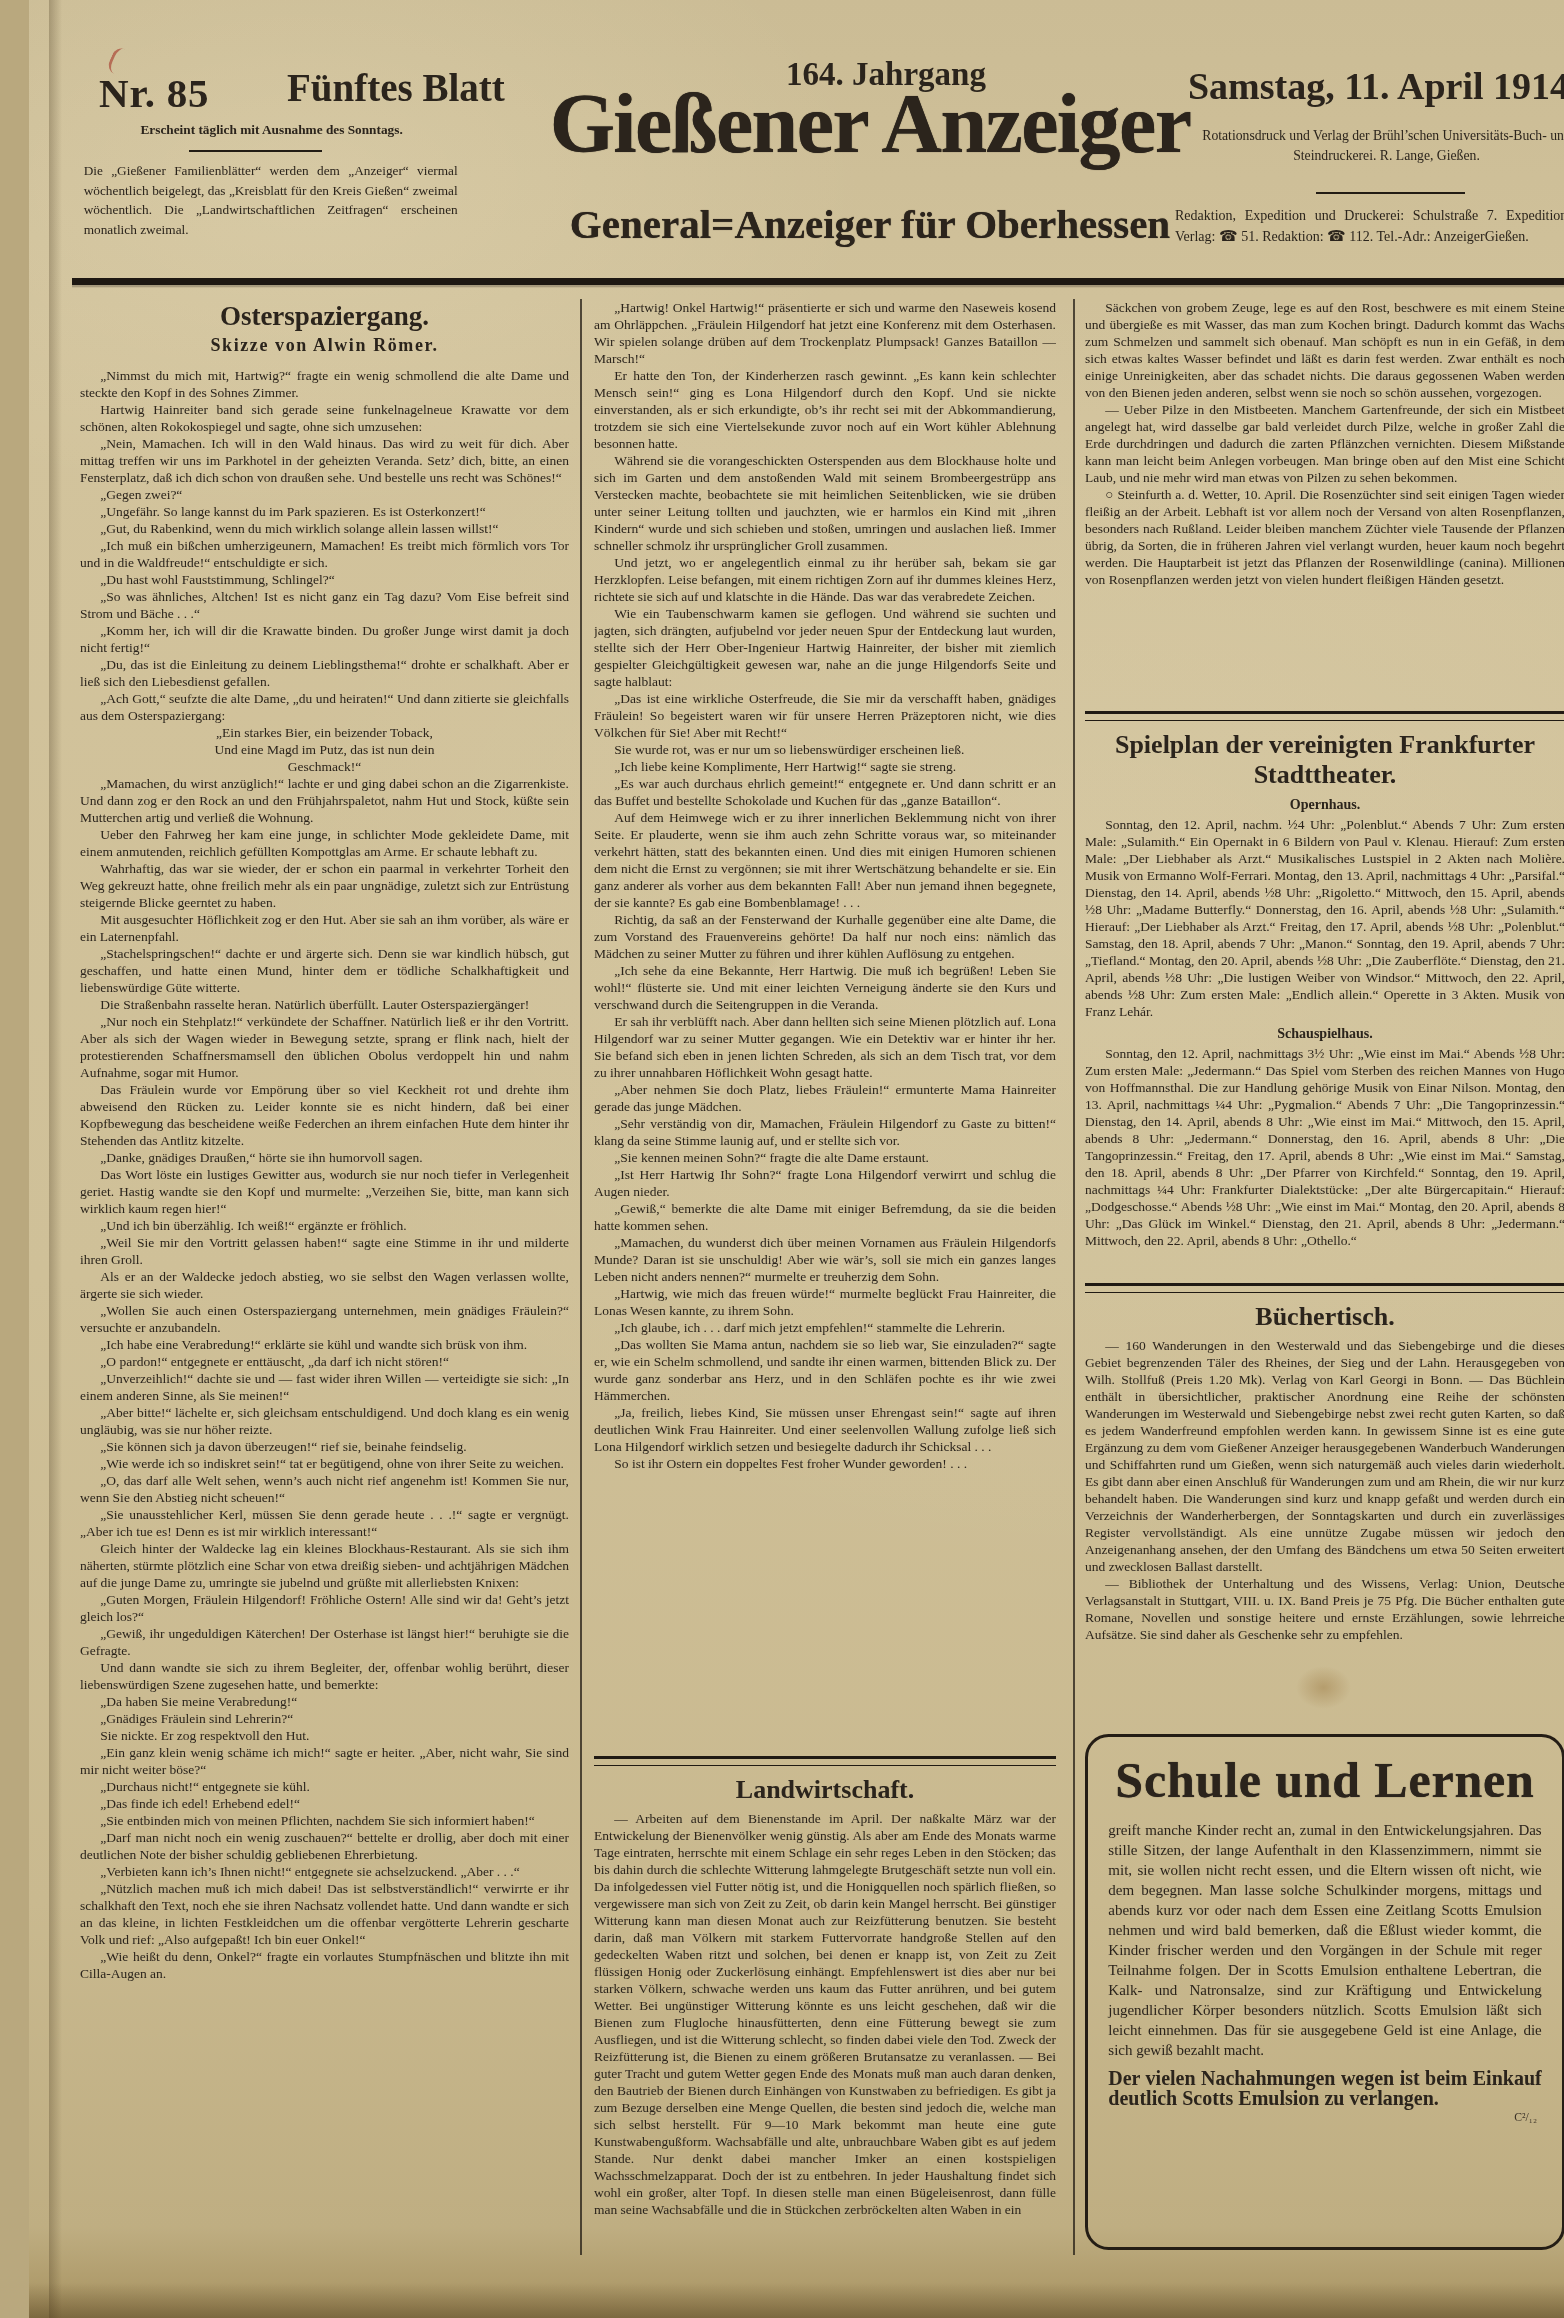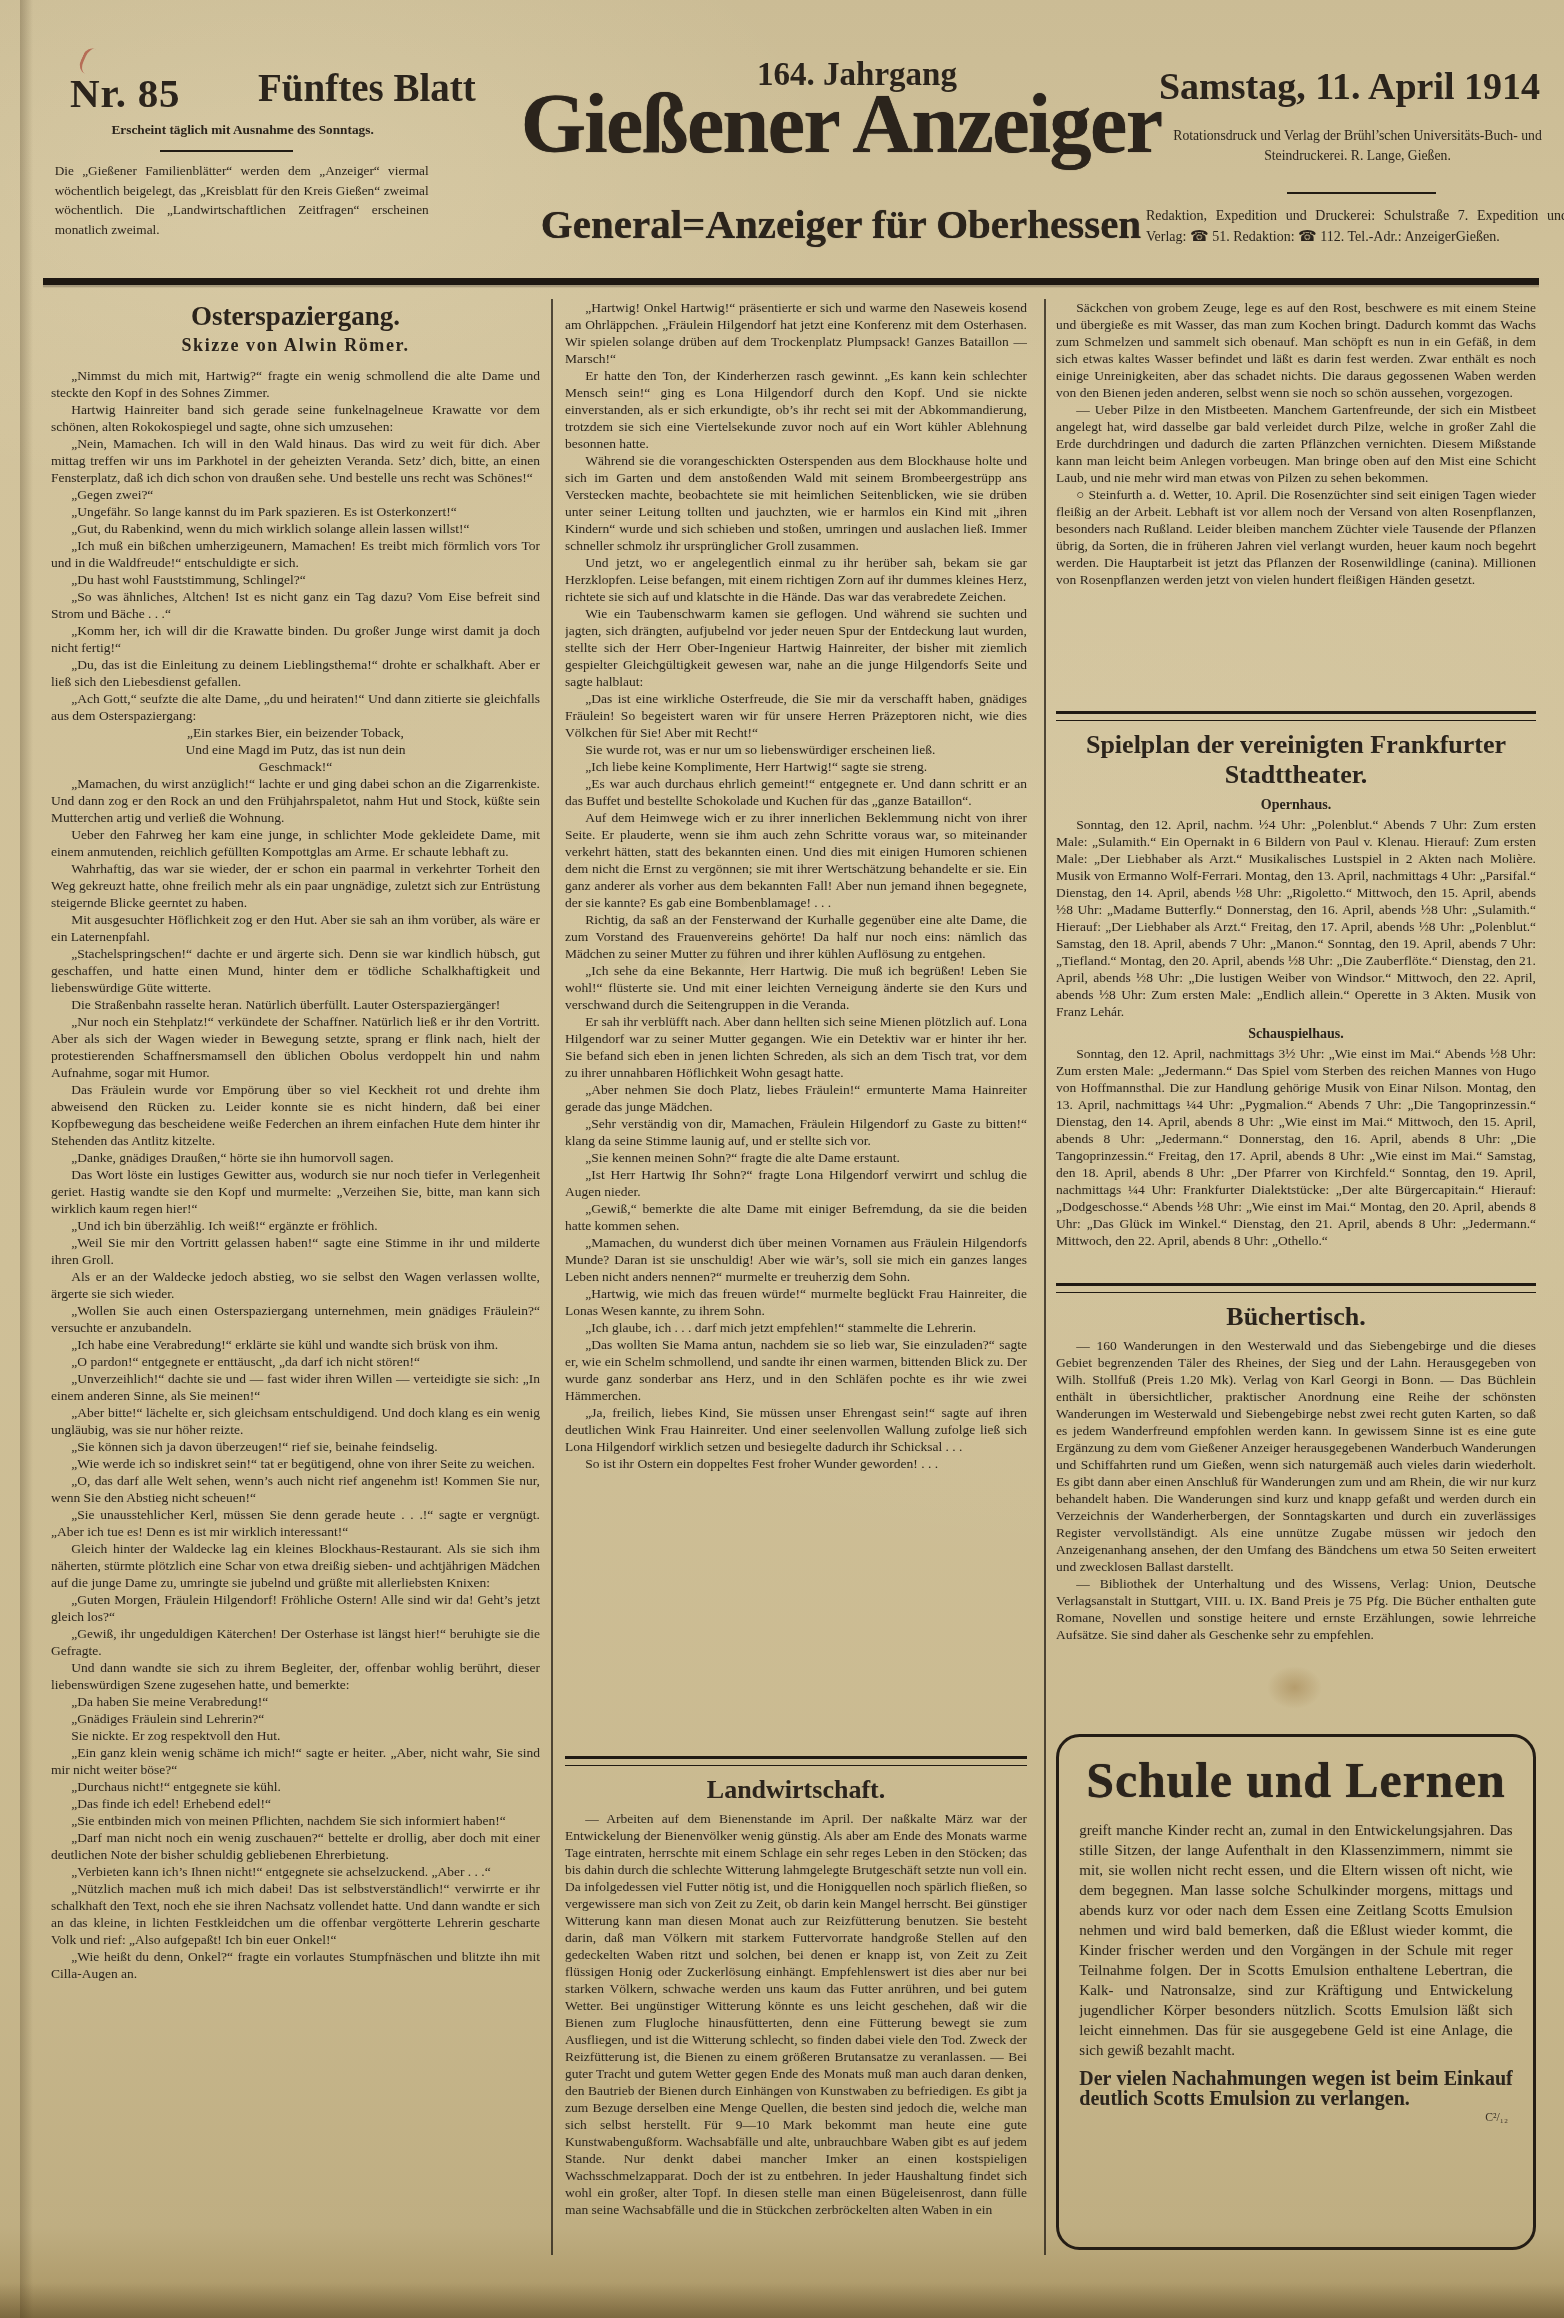--- a/index.html
+++ b/index.html
@@ -9,20 +9,21 @@
     font-family:"Liberation Serif","DejaVu Serif",serif;
     color:#2b241c;
   }
   .page{
     position:absolute;inset:0;
     background:
       radial-gradient(939px 548px at 18% 8%, rgba(255,248,220,.18), rgba(0,0,0,0) 60%),
       radial-gradient(1252px 939px at 70% 40%, rgba(255,250,228,.10), rgba(0,0,0,0) 70%),
       linear-gradient(180deg,#cbbc95 0%, #d2c39c 18%, #cfc098 55%, #c9b98f 82%, #bfae82 96%, #a6915f 100%),
       #ccbd96;
+    margin-left: 29px;
   }
   .edge-left{position:absolute;left:20.3px;top:0;width:12.5px;height:100%;
     background:linear-gradient(90deg, rgba(60,45,20,.28), rgba(60,45,20,0));}
   .edge-bottom{position:absolute;left:0;bottom:0;width:100%;height:36px;
     background:linear-gradient(180deg, rgba(70,52,22,0), rgba(70,52,22,.45));}
   .stain{position:absolute;border-radius:50%;pointer-events:none;}
   .stain1{left:1267px;top:1666px;width:55px;height:43px;
     background:radial-gradient(closest-side, rgba(140,100,40,.35), rgba(140,100,40,0));}
   .stain2{left:688px;top:923px;width:70px;height:55px;
     background:radial-gradient(closest-side, rgba(120,95,50,.18), rgba(120,95,50,0));}

